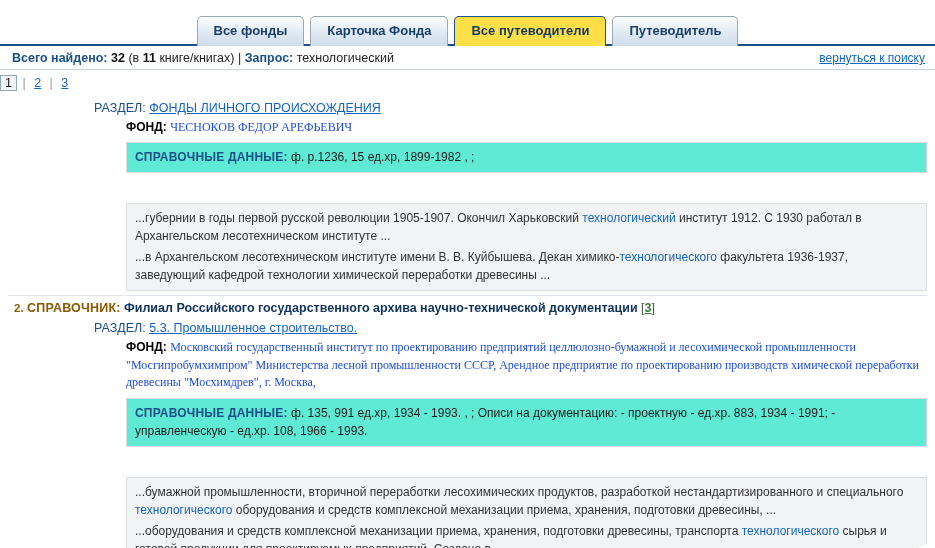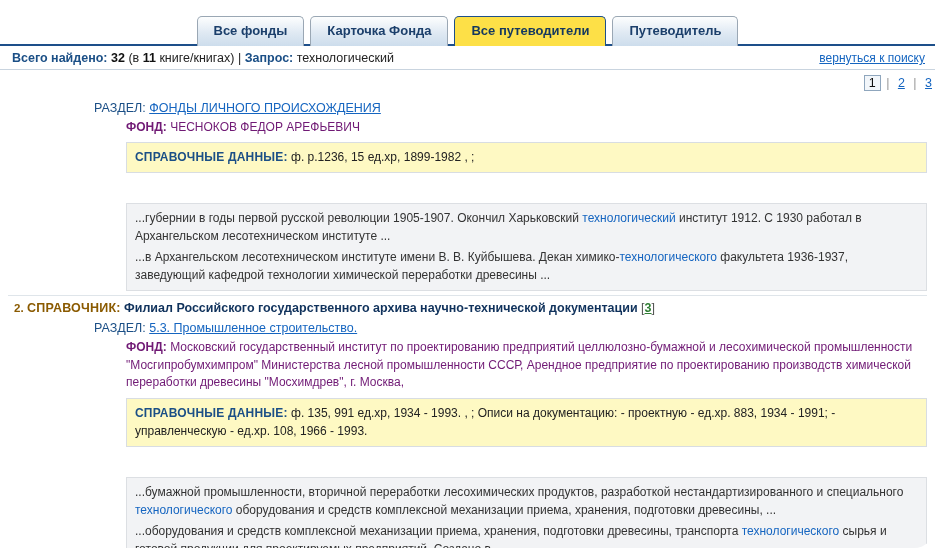--- a/index.html
+++ b/index.html
@@ -70,21 +70,21 @@
   .back-link {
     color: #1565c0;
     text-decoration: underline;
     font-size: 12px;
     cursor: pointer;
     white-space: nowrap;
   }
 
   
   .pager {
-    text-align: right;
+    text-align: left;
     padding: 6px 0 8px 0;
     font-size: 12.5px;
     color: #1565c0;
   }
   .pager .cur {
     border: 1px solid #8fa6bd;
     background: #f2f6fa;
     padding: 0 4px;
     color: #111;
     font-weight: normal;
@@ -143,27 +143,27 @@
     color: #1565c0;
     text-decoration: underline;
     cursor: pointer;
   }
 
   .fond {
     padding: 2px 0 2px 0;
     font-size: 12px;
     line-height: 1.45;
   }
-  .fond .lbl { color: #701a75; font-weight: bold; }
-  .fond .txt { color: #701a75; }
+  .fond .lbl { color: #000000; font-weight: bold; }
+  .fond .txt { color: #1d4ed8; font-family: Liberation Serif, serif; }
 
   .card {
     margin: 4px 0 4px 0;
     border: 1px solid #d8dde2;
-    background: #fef9c3;
+    background: #5eead4;
     padding: 5px 8px 6px 8px;
     font-size: 12px;
     line-height: 1.5;
   }
   .card .lbl {
     color: #1b4f86;
     font-weight: bold;
     letter-spacing: .2px;
   }
   .card.plain {

